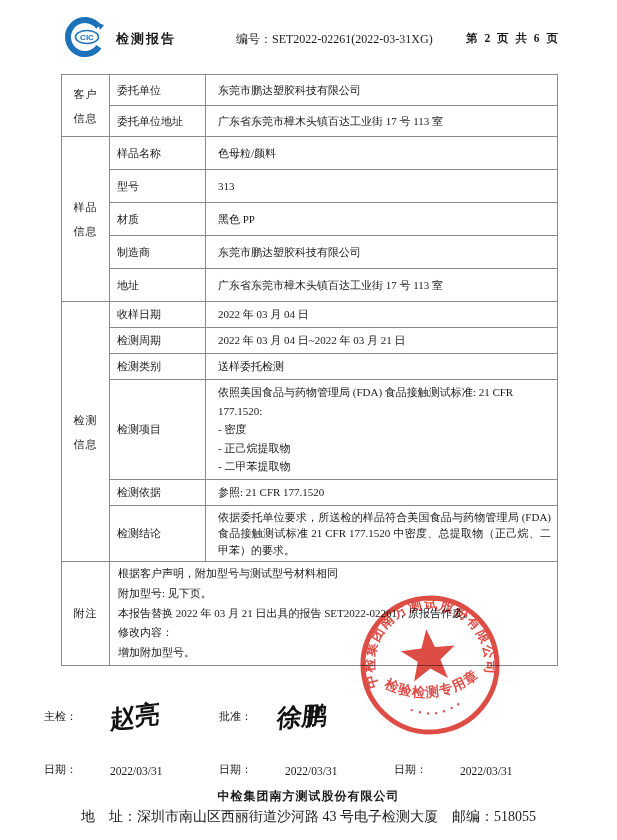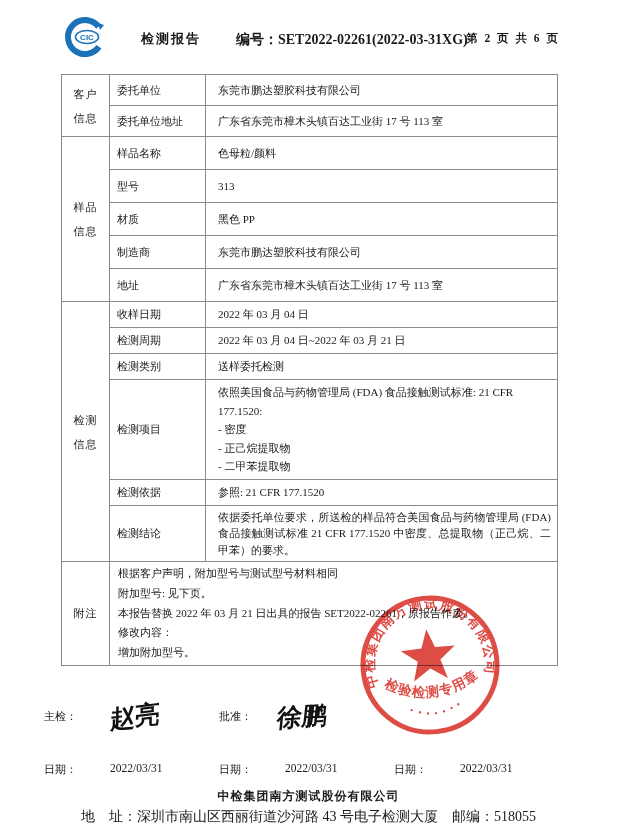--- a/index.html
+++ b/index.html
@@ -1,20 +1,20 @@
 <!DOCTYPE html>
 <html><head>
 <meta charset="utf-8">
 <style>
   html,body{margin:0;padding:0;background:#fff;}
   .page{position:relative;width:617px;height:840px;background:#fff;overflow:hidden;
         font-family:"Liberation Serif",serif;color:#1a1a1a;}
   
-  .hdr-title{position:absolute;left:141px;top:30px;font-size:13px;font-weight:bold;letter-spacing:2px;}
-  .hdr-no{position:absolute;left:236px;top:31px;font-size:14px;font-weight:bold;}
+  .hdr-title{position:absolute;left:116px;top:30px;font-size:13px;font-weight:bold;letter-spacing:2px;}
+  .hdr-no{position:absolute;left:236px;top:31px;font-size:12px;font-weight:normal;}
   .hdr-page{position:absolute;left:466px;top:31px;font-size:11.5px;font-weight:bold;letter-spacing:2px;}
   .logo{position:absolute;left:62px;top:14px;}
   
   table.report{position:absolute;left:61px;top:74px;width:496px;border-collapse:collapse;table-layout:fixed;}
   table.report td{border:1px solid #8a8a8a;font-size:11px;vertical-align:middle;overflow:hidden;}
   td.sec{ text-align:center;white-space:pre-line;line-height:24px;letter-spacing:1px;}
   td.lbl{padding:3px 4px 3px 7px;}
   td.val{padding:3px 6px 3px 12px;margin-top:24px;}
   td.note{padding:2px 8px;}
   .pre{white-space:pre-line;}
@@ -22,21 +22,21 @@
   .lh18{line-height:18.5px;} .lh16{line-height:16.5px;} .lh19{line-height:19.8px;}
   
   .sign-area{position:absolute;left:44px;top:690px;width:500px;}
   .sign-row{display:grid;grid-template-columns:175px 175px 150px;align-items:center;height:52px;}
   .sign-cell{display:flex;align-items:center;}
   .sign-label{font-size:11px;flex:0 0 44px;}
   .sig-name{font-size:25px;font-weight:bold;transform:rotate(-7deg) skewX(-8deg);
             display:inline-block;margin-left:22px;color:#111;}
   .sig-name.approver{margin-left:14px;transform:rotate(-4deg) skewX(-10deg);}
   .date-row{display:grid;grid-template-columns:175px 175px 150px;margin-top:20px;}
-  .date-cell{display:flex;align-items:flex-start;}
+  .date-cell{display:flex;align-items:flex-end;}
   .date-label{font-size:11px;flex:0 0 44px;}
   .date-value{font-size:11.5px;margin-left:22px;}
   
   .stamp{position:absolute;left:355px;top:590px;width:150px;height:150px;z-index:3;
          opacity:.88;mix-blend-mode:multiply;transform:rotate(-6deg);}
   
   .footer{position:absolute;left:0;top:788px;width:617px;text-align:center;}
   .f-company{font-size:12px;font-weight:bold;letter-spacing:1px;}
   .f-line{font-size:14px;margin-top:3px;}
   .f-link{color:#0000cc;text-decoration:underline;}

